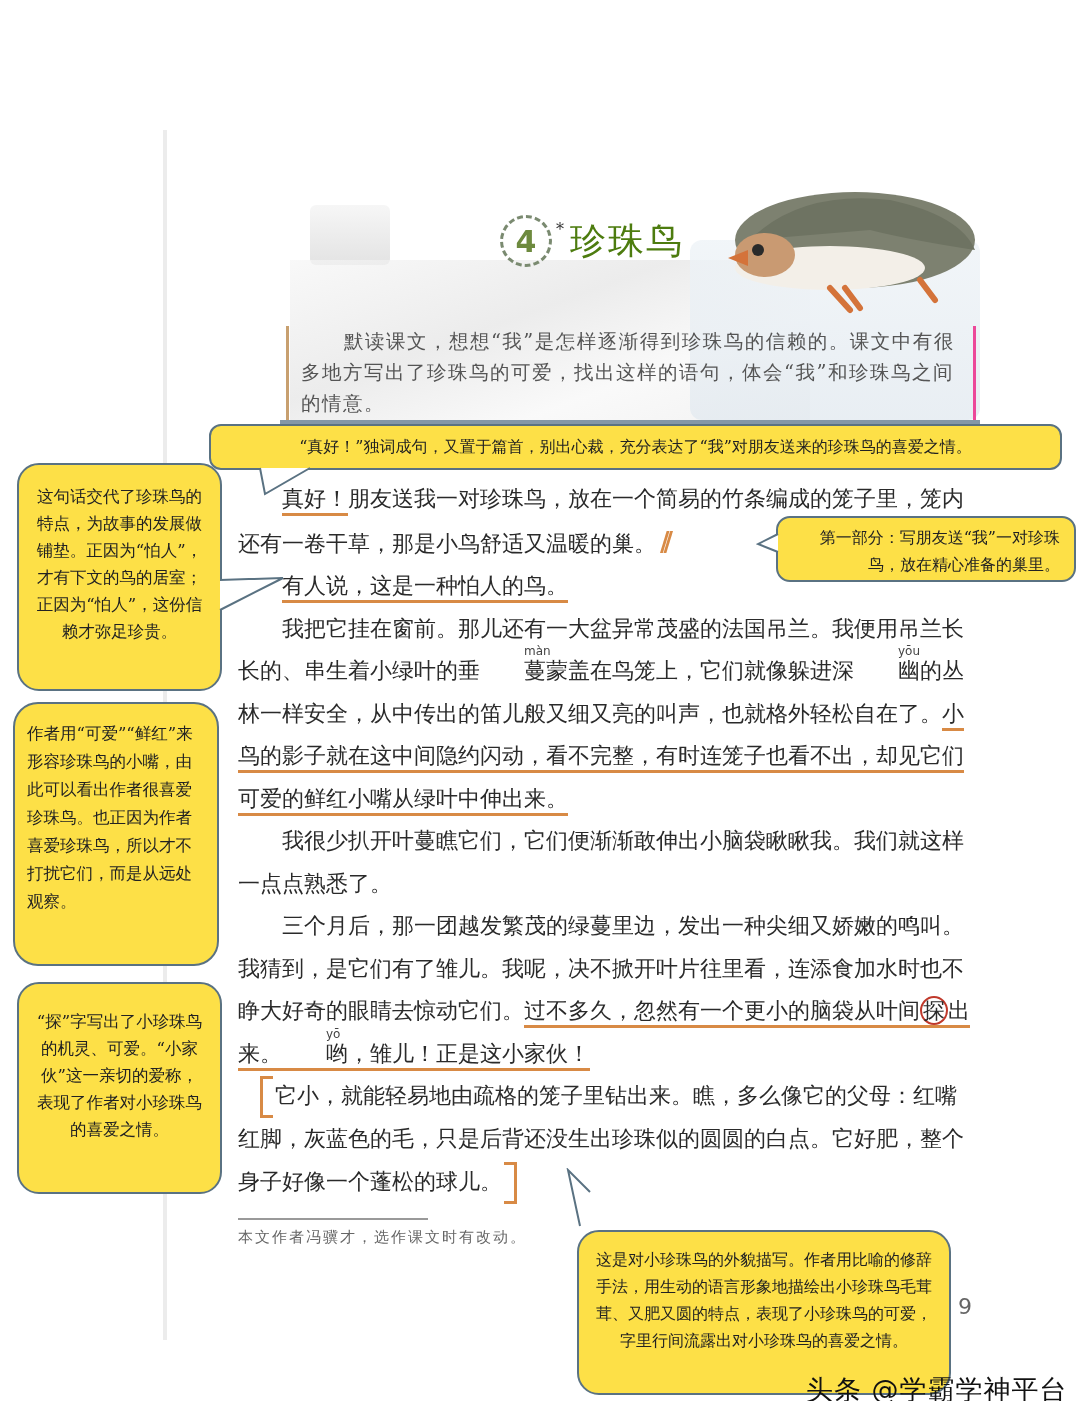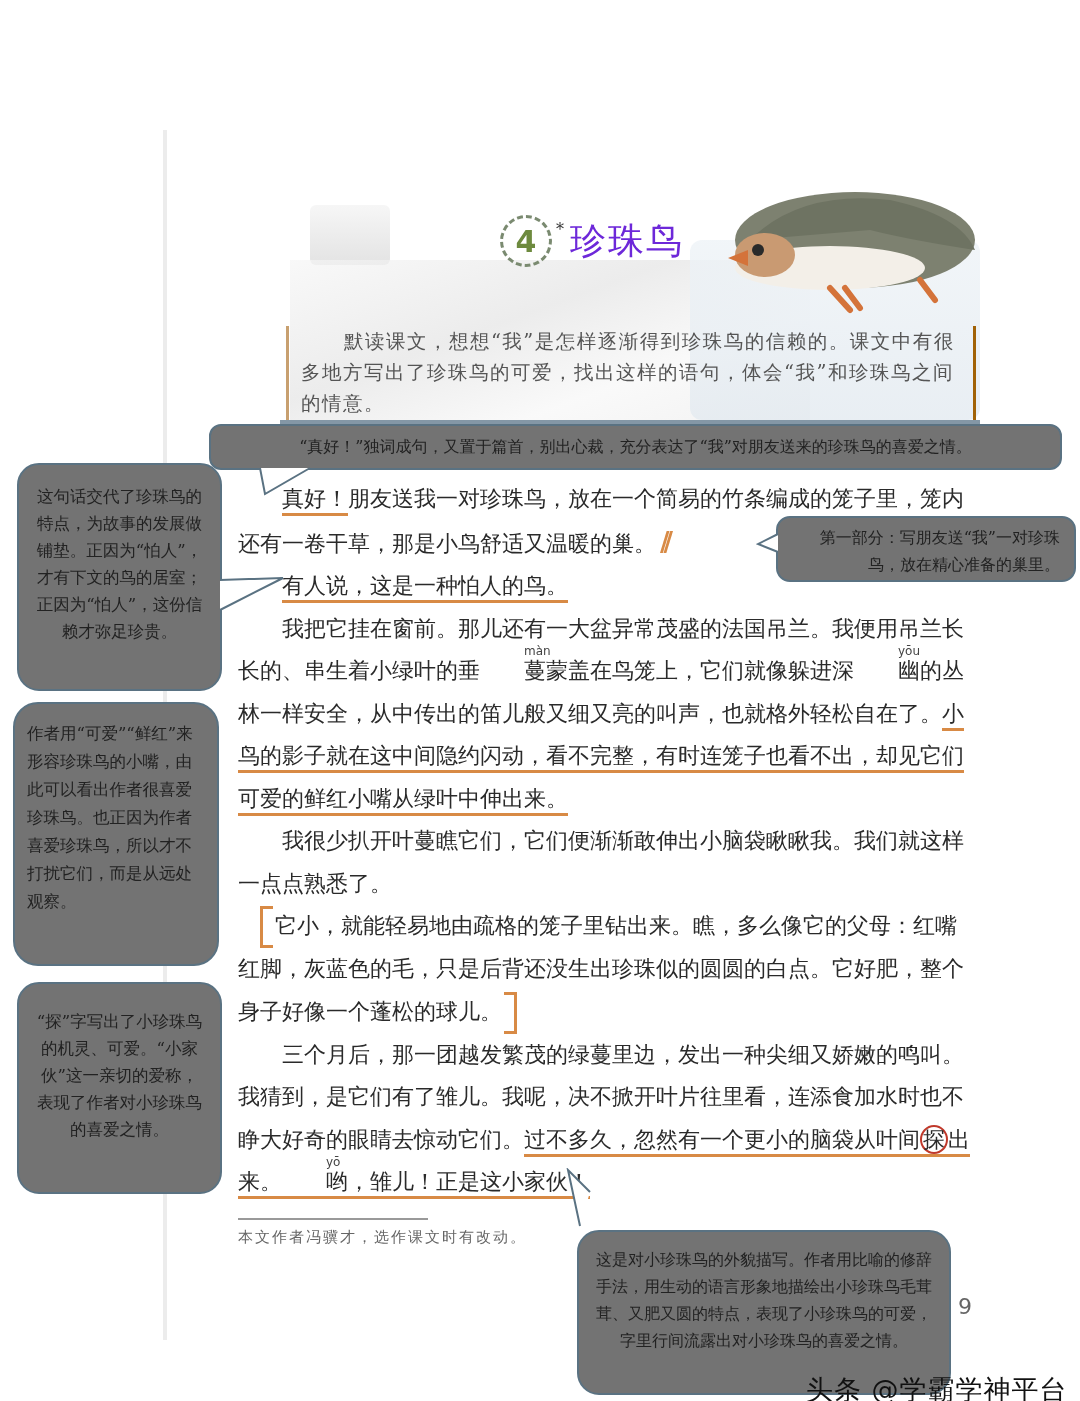--- a/index.html
+++ b/index.html
@@ -12,27 +12,27 @@
   .art-books { position:absolute; left:290px; top:260px; width:520px; height:160px;
                background:linear-gradient(160deg,#f6f6f6 0%,#e4e4e4 40%,#f7f7f7 70%,#ececec 100%); opacity:.7; }
   .art-cup { position:absolute; left:690px; top:240px; width:290px; height:180px;
              background:linear-gradient(180deg,#eef3f7,#e3eaf0); border-radius:12px; opacity:.8; }
   .bird { position:absolute; left:710px; top:170px; width:270px; height:150px; }
   .title-wrap { position:absolute; left:500px; top:215px; display:flex; align-items:center; }
   .lesson-num { width:46px; height:46px; border-radius:50%; border:3px dashed #7a8a70;
                 color:#6d8a3e; font-weight:bold; font-size:30px; font-family:"DejaVu Sans",sans-serif;
                 display:flex; align-items:center; justify-content:center; }
   .asterisk { font-size:16px; margin:-24px 6px 0 4px; color:#333; }
-  .lesson-title { font-size:36px; color:#6d28d9; letter-spacing:2px; }
+  .lesson-title { font-size:36px; color:#4d7c0f; letter-spacing:2px; }
   .prompt { position:absolute; left:286px; top:326px; width:690px; height:94px;
-            border-left:3px solid #c8a070; border-right:3px solid #a16207; padding:0 12px;
+            border-left:3px solid #c8a070; border-right:3px solid #ec4899; padding:0 12px;
             font-size:19.5px; line-height:31px; color:#555; letter-spacing:1.5px; box-sizing:border-box; }
   .prompt p { margin:0; text-indent:2.2em; }
   .sep-bar { position:absolute; left:280px; top:420px; width:700px; height:4px; background:#8497a6; }
-  .callout { position:absolute; background:#737373; border:2px solid #5a7282; border-radius:22px;
+  .callout { position:absolute; background:#fde047; border:2px solid #5a7282; border-radius:22px;
              font-family:"DejaVu Serif","Liberation Serif",serif; color:#222; box-sizing:border-box;
              text-align:center; }
   .tail { position:absolute; pointer-events:none; }
   .body-text { position:absolute; left:238px; top:478px; width:740px; font-size:22px;
                line-height:42.5px; color:#2a2a2a; font-family:"DejaVu Sans","Liberation Sans",sans-serif; }
   .para { margin:0; text-indent:2em; }
   .ul { border-bottom:3px solid #d88a45; padding-bottom:2px; }
   .ruby { position:relative; display:inline-block; }
   .ruby .py { position:absolute; top:-20px; left:0; width:100%; font-size:12px; color:#444; }
   .circle { border:2px solid #c0392b; border-radius:50%; padding:0 1px; }
@@ -74,22 +74,22 @@
 <div class="prompt">
   <p>默读课文，想想“我”是怎样逐渐得到珍珠鸟的信赖的。课文中有很多地方写出了珍珠鸟的可爱，找出这样的语句，体会“我”和珍珠鸟之间的情意。</p>
 </div>
 <div class="sep-bar"></div>
 
 <div class="body-text">
   <p class="para"><span class="ul">真好！</span><span>朋友送我一对珍珠鸟，放在一个简易的竹条编成的笼子里，笼内还有一卷干草，那是小鸟舒适又温暖的巢。</span><span class="slashes">//</span></p>
   <p class="para"><span class="ul">有人说，这是一种怕人的鸟。</span></p>
   <p class="para"><span>我把它挂在窗前。那儿还有一大盆异常茂盛的法国吊兰。我便用吊兰长长的、串生着小绿叶的垂</span><span class="ruby"><span class="py">màn</span><span>蔓</span></span><span>蒙盖在鸟笼上，它们就像躲进深</span><span class="ruby"><span class="py">yōu</span><span>幽</span></span><span>的丛林一样安全，从中传出的笛儿般又细又亮的叫声，也就格外轻松自在了。</span><span class="ul">小鸟的影子就在这中间隐约闪动，看不完整，有时连笼子也看不出，却见它们可爱的鲜红小嘴从绿叶中伸出来。</span></p>
   <p class="para">我很少扒开叶蔓瞧它们，它们便渐渐敢伸出小脑袋瞅瞅我。我们就这样一点点熟悉了。</p>
+  <p class="para"><span>三个月后，那一团越发繁茂的绿蔓里边，发出一种尖细又娇嫩的鸣叫。我猜到，是它们有了雏儿。我呢，决不掀开叶片往里看，连添食加水时也不睁大好奇的眼睛去惊动它们。</span><span class="ul"><span>过不多久，忽然有一个更小的脑袋从叶间</span><span class="circle">探</span><span>出来。</span><span class="ruby"><span class="py">yō</span><span>哟</span></span><span>，雏儿！正是这小家伙！</span></span></p>
   <p class="para" style="text-indent:1em;"><span class="bracket-l"></span><span>它小，就能轻易地由疏格的笼子里钻出来。瞧，多么像它的父母：红嘴红脚，灰蓝色的毛，只是后背还没生出珍珠似的圆圆的白点。它好肥，整个身子好像一个蓬松的球儿。</span><span class="bracket-r"></span></p>
-  <p class="para"><span>三个月后，那一团越发繁茂的绿蔓里边，发出一种尖细又娇嫩的鸣叫。我猜到，是它们有了雏儿。我呢，决不掀开叶片往里看，连添食加水时也不睁大好奇的眼睛去惊动它们。</span><span class="ul"><span>过不多久，忽然有一个更小的脑袋从叶间</span><span class="circle">探</span><span>出来。</span><span class="ruby"><span class="py">yō</span><span>哟</span></span><span>，雏儿！正是这小家伙！</span></span></p>
 </div>
 
 <div class="callout" style="left:209px; top:424px; width:853px; height:46px; border-radius:12px; font-size:16px; line-height:42px;">
   <span>“真好！”独词成句，又置于篇首，别出心裁，充分表达了“我”对朋友送来的珍珠鸟的喜爱之情。</span>
 </div>
 <svg class="tail" style="left:255px;top:466px;" width="60" height="30">
     <path d="M5 2 L10 28 L55 2" fill="#fff" stroke="#5a7282" stroke-width="2"></path>
   </svg>
 
 <div class="callout" style="left:776px; top:516px; width:300px; height:66px; border-radius:14px; font-size:16px; line-height:27px; padding:6px 14px; text-align:right;">

